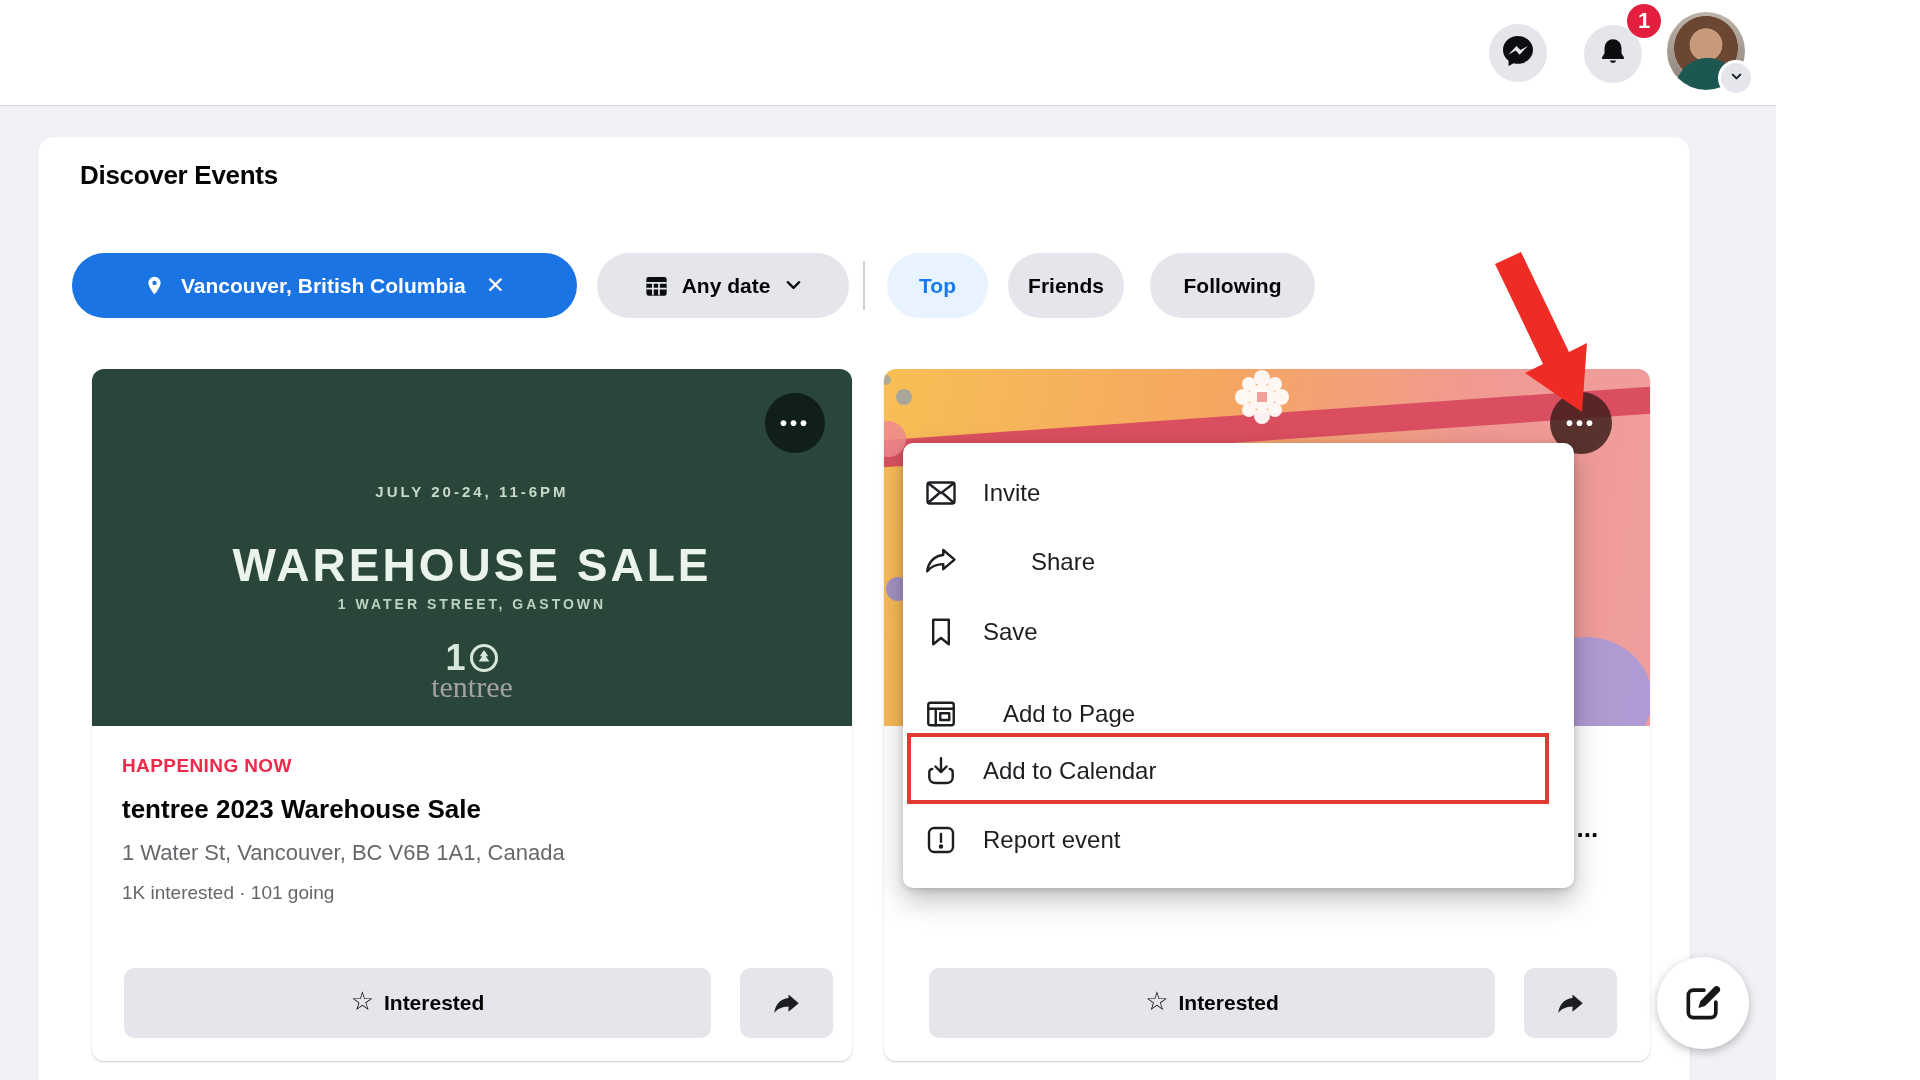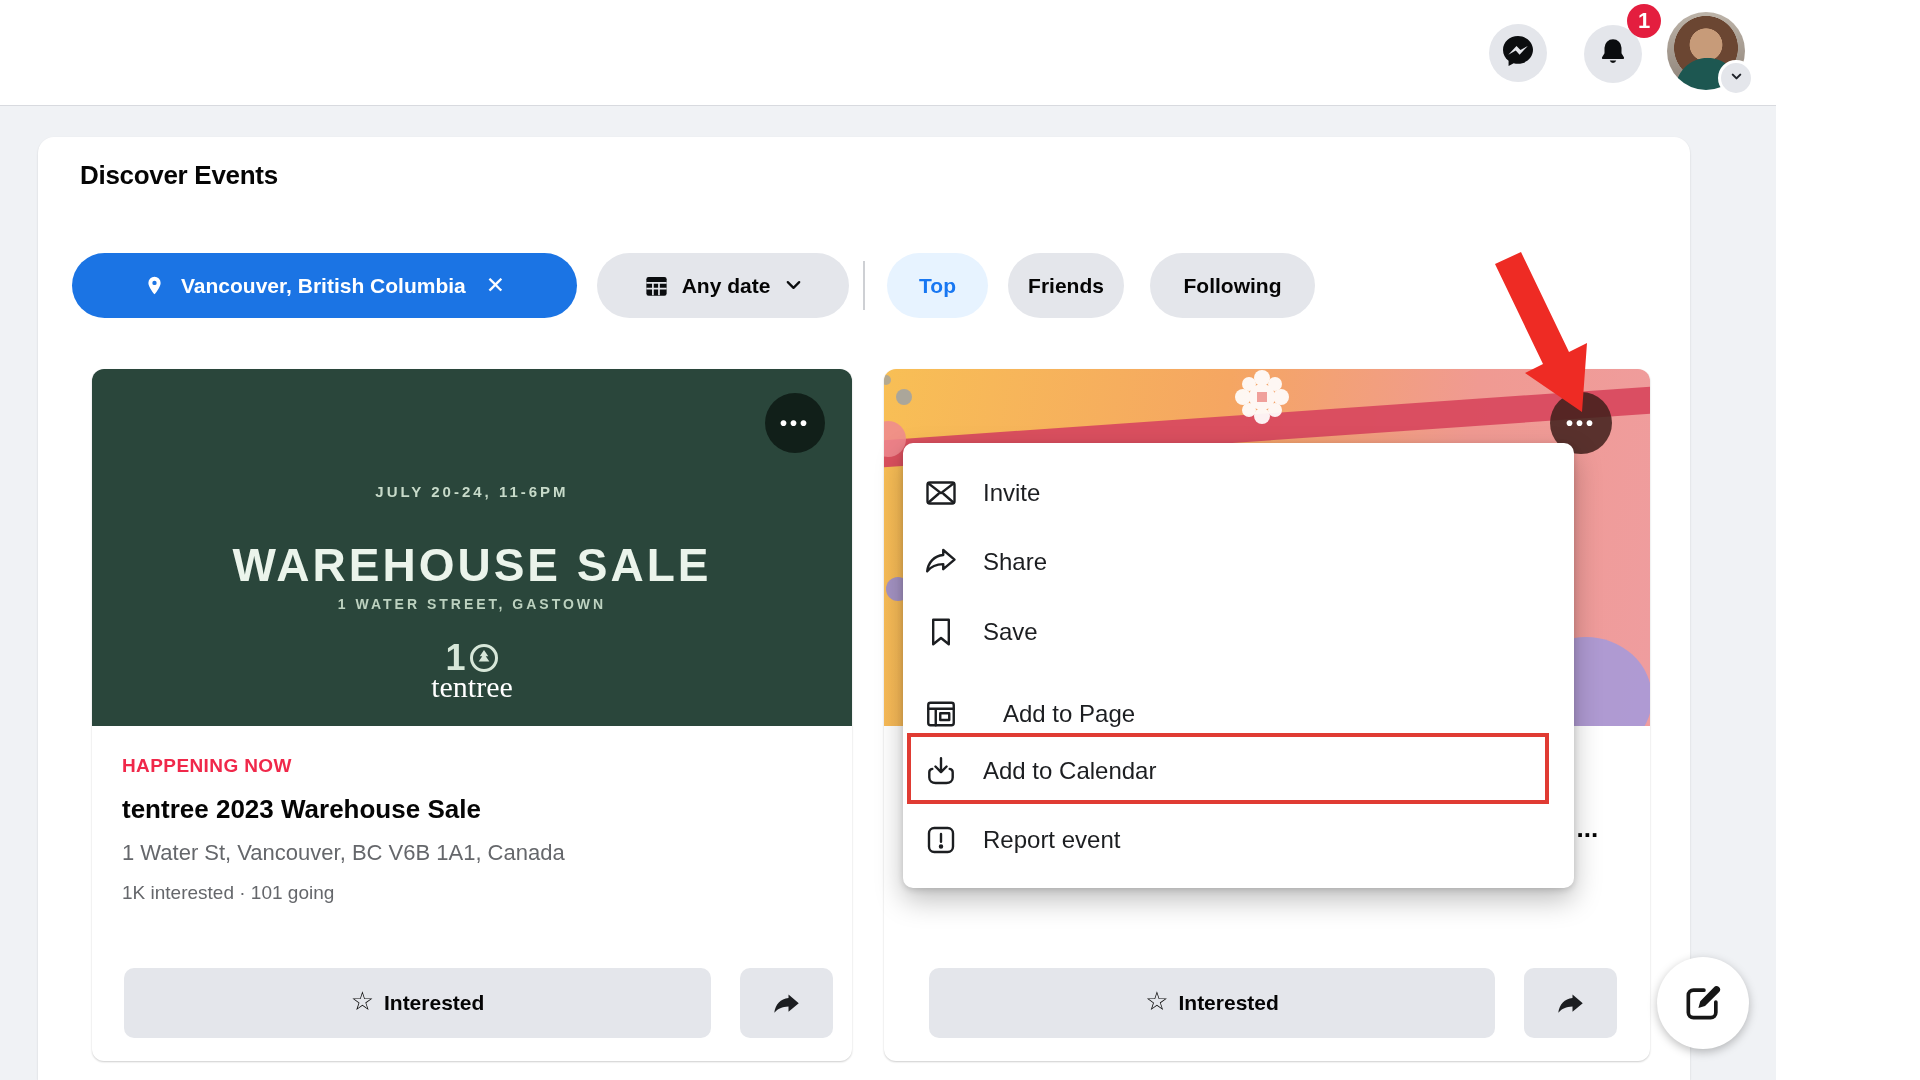--- a/index.html
+++ b/index.html
@@ -51,21 +51,21 @@
   .banner1{background:#2a463b;text-align:center;}
   .b1-schedule{position:absolute;top:114px;width:100%;font-size:15px;letter-spacing:3px;
                font-weight:600;color:#c7dac9;}
   .b1-headline{position:absolute;top:172px;width:100%;font-size:46px;line-height:48px;font-weight:700;
                letter-spacing:3px;color:#ebf4eb;}
   .b1-venue{position:absolute;top:227px;width:100%;font-size:14px;letter-spacing:3px;
             font-weight:600;color:#bdd2c0;}
   .b1-logo{position:absolute;top:268px;width:100%;display:flex;align-items:center;justify-content:center;
            gap:3px;color:#d7e7d9;font-size:36px;font-weight:600;}
   .b1-brandname{position:absolute;top:301px;width:100%;font-family:"Liberation Serif",serif;
-                font-size:30px;color:#ffffff;}
+                font-size:30px;color:#a3a3a3;}
   .banner2{background:linear-gradient(100deg,#f8bf55 0%,#f5a662 42%,#f09a92 72%,#ef9d9f 100%);}
   .crimson-band{position:absolute;left:-20px;top:44px;width:820px;height:27px;background:#d84a5f;
                 transform:rotate(-4deg);opacity:.95;}
   .blob{position:absolute;border-radius:50%;}
   .dots-btn{position:absolute;border-radius:50%;display:flex;align-items:center;justify-content:center;
             color:#fff;font-size:20px;letter-spacing:3px;font-weight:bold;cursor:pointer;}
   .dots1{left:673px;top:24px;width:60px;height:60px;background:rgba(14,26,20,.88);}
   .dots2{left:666px;top:23px;width:62px;height:62px;background:rgba(62,30,26,.85);}
   .card-status{position:absolute;left:30px;top:386px;font-size:19px;font-weight:700;
                letter-spacing:.4px;color:#f0284a;}
@@ -81,21 +81,21 @@
   .star{font-size:26px;font-weight:400;margin-top:-3px;}
   .frag2{position:absolute;left:678px;top:444px;font-size:26px;font-weight:700;color:#050505;}
 
   
   .menu{position:absolute;left:903px;top:443px;width:671px;height:445px;background:#fff;border-radius:10px;
         box-shadow:0 12px 28px rgba(0,0,0,.25),0 2px 6px rgba(0,0,0,.15);z-index:20;}
   .menu-item{position:absolute;left:0;width:100%;height:68px;display:flex;align-items:center;
              padding-left:18px;box-sizing:border-box;cursor:pointer;}
   .menu-item .mi-icon{width:40px;height:40px;display:flex;align-items:center;justify-content:center;}
   .menu-item .mi-label{margin-left:22px;font-size:24px;font-weight:500;color:#1c1e21;}
-  .mi-0{top:16px;} .mi-1{top:85px;} .mi-2{top:155px;} .mi-3{top:237px;gap:20px;} .mi-4{top:294px;} .mi-5{top:363px;}
+  .mi-0{top:16px;} .mi-1{top:85px;gap:48px;} .mi-2{top:155px;} .mi-3{top:237px;gap:20px;} .mi-4{top:294px;} .mi-5{top:363px;}
 
   .highlight-rect{position:absolute;left:907px;top:733px;width:642px;height:71px;border:4px solid #e03b33;
                   box-sizing:border-box;z-index:30;pointer-events:none;}
   .annot-arrow{position:absolute;left:0;top:0;width:1920px;height:1080px;z-index:40;pointer-events:none;}
 
   
   .fab{position:absolute;left:1657px;top:957px;width:92px;height:92px;border-radius:50%;background:#fff;
        box-shadow:0 3px 10px rgba(0,0,0,.25);display:flex;align-items:center;justify-content:center;
        cursor:pointer;z-index:15;}
 </style>

